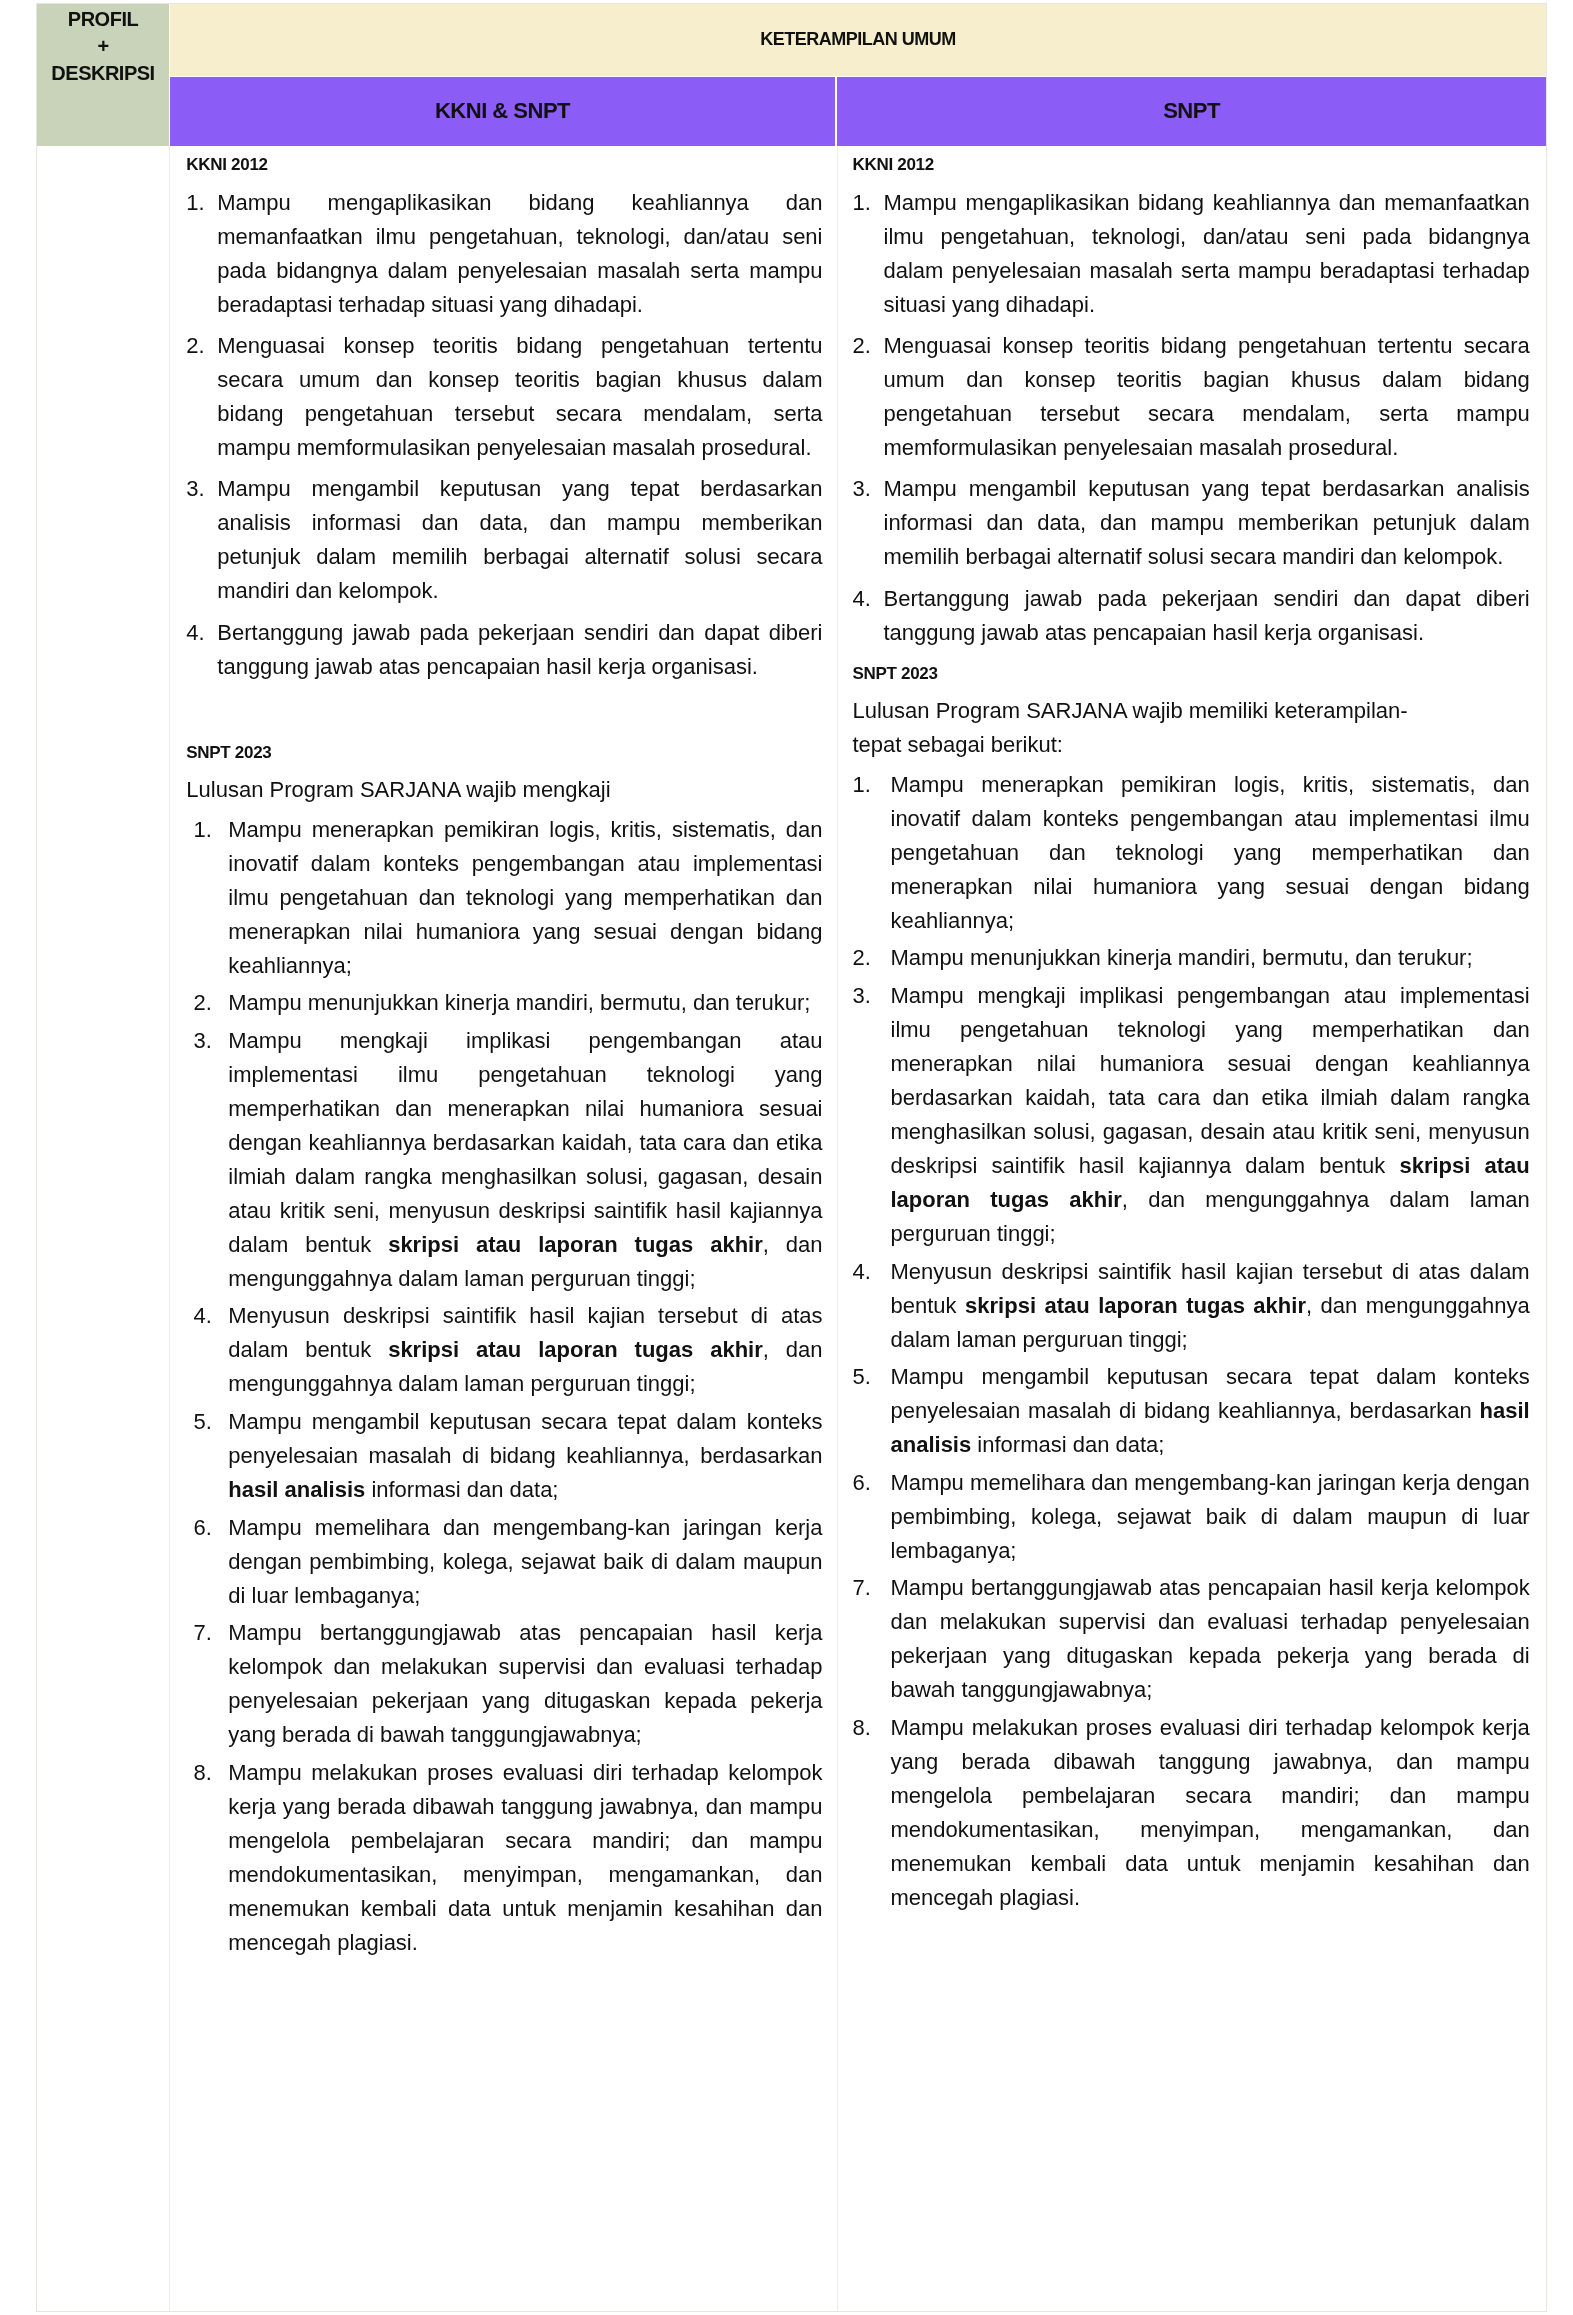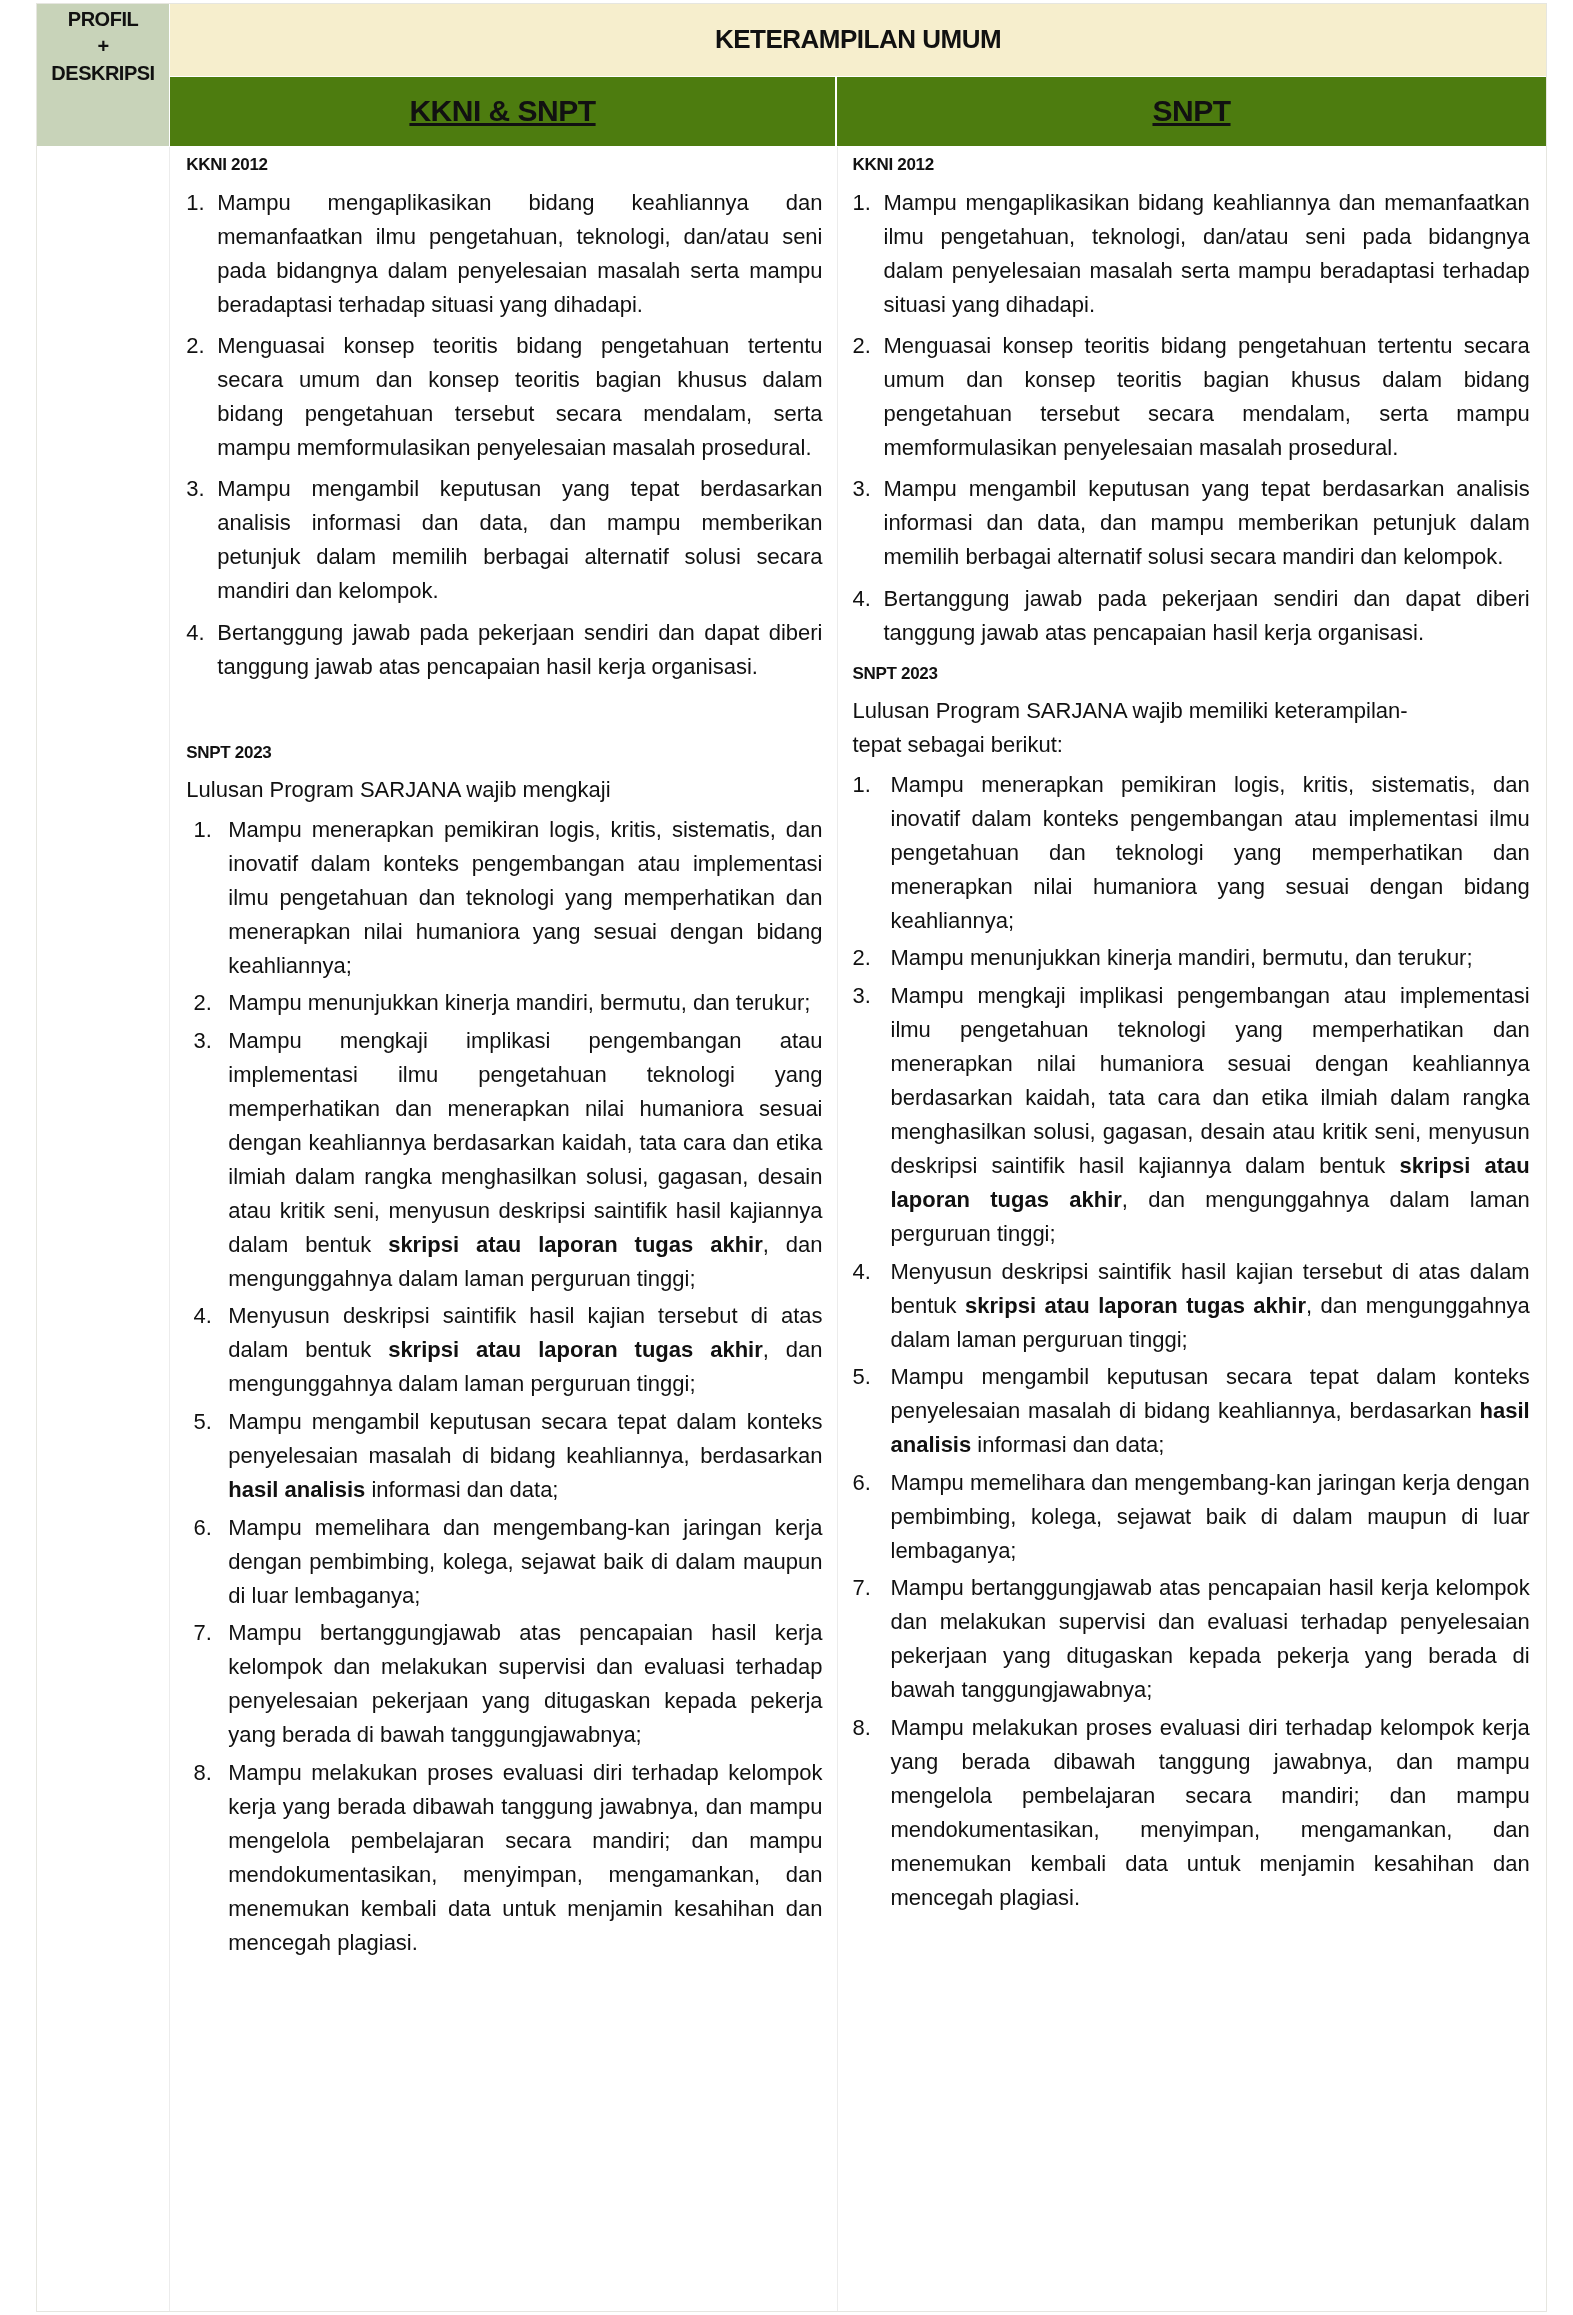--- a/index.html
+++ b/index.html
@@ -4,23 +4,23 @@
 <style>
   html, body { margin: 0; padding: 0; background: #ffffff; }
   body { width: 1573px; height: 2316px; position: relative; overflow: hidden;
          font-family: "Liberation Sans", sans-serif; color: #111; }
   .table { position: absolute; left: 36px; top: 2.7px; width: 1511px; height: 2309px;
            border: 0.9px solid #e6e6e0; box-sizing: border-box; }
   .hdr-profile { position: absolute; left: 0; top: 0; width: 132px; height: 142px;
                  background: #c8d3b9; text-align: center; font-weight: bold; font-size: 20px;
                  line-height: 27px; padding-top: 2.7px; box-sizing: border-box; letter-spacing: -0.5px; }
   .hdr-top { position: absolute; left: 133px; top: 0; right: 0; height: 72px; background: #f6eecd;
-             display: flex; align-items: center; justify-content: center; font-weight: bold; font-size: 26px; letter-spacing: -0.5px; }
-  .hdr-sub { position: absolute; top: 73px; height: 69px; background: #4d7c0f;
-             display: flex; align-items: center; justify-content: center; font-weight: bold; font-size: 30px; letter-spacing: -0.5px; text-decoration: underline; }
+             display: flex; align-items: center; justify-content: center; font-weight: bold; font-size: 18px; letter-spacing: -0.5px; }
+  .hdr-sub { position: absolute; top: 73px; height: 69px; background: #8b5cf6;
+             display: flex; align-items: center; justify-content: center; font-weight: bold; font-size: 22px; letter-spacing: -0.5px; }
   .hdr-sub.left { left: 133px; width: 665px; }
   .hdr-sub.right { left: 800px; right: 0; }
   .col-profile { position: absolute; left: 0; top: 143px; width: 132px; bottom: 0; border-right: 0.9px solid #ececec; }
   .col { position: absolute; top: 143px; bottom: 0; box-sizing: border-box; font-size: 22px; line-height: 34px; }
   .col.left { left: 133px; width: 668px; padding: 0 14.5px 0 16.3px; border-right: 0.9px solid #ececec; }
   .col.right { left: 801px; right: 0; padding: 0 16.3px 0 14.5px; }
   .sec-title { font-weight: bold; font-size: 17px; margin: 1.8px 0 3.6px 0; letter-spacing: -0.3px; }
   .intro { margin: 0 0 5.4px 0; }
   ol { margin: 0; padding: 0; list-style: none; }
   li { display: flex; text-align: justify; margin-bottom: 3.6px; }

